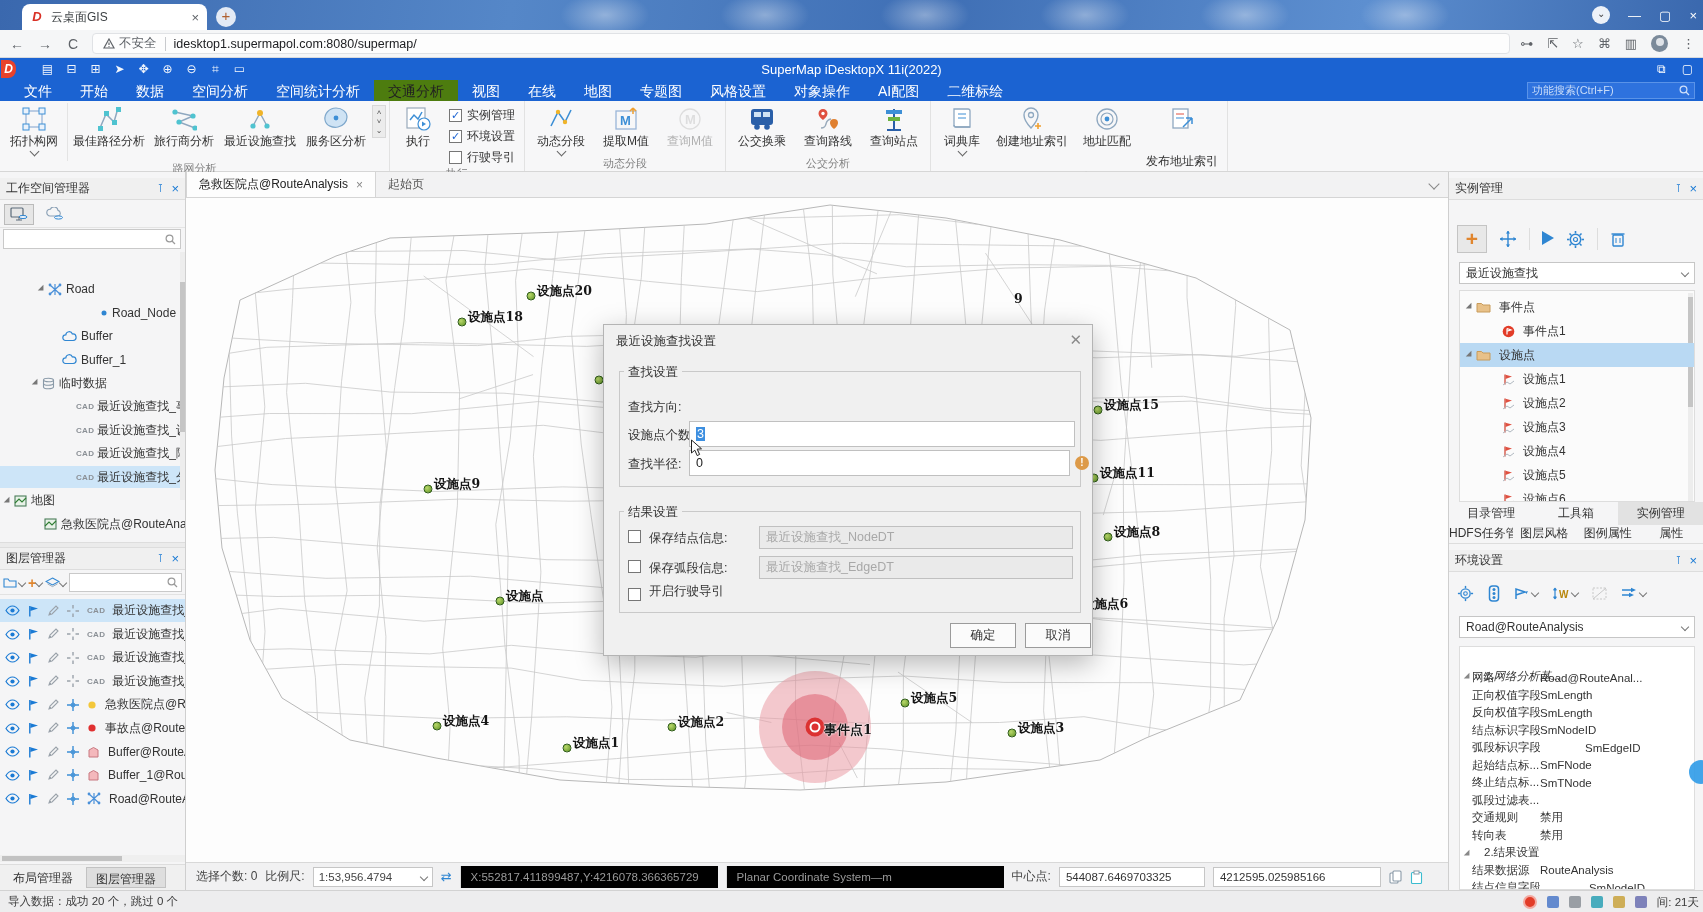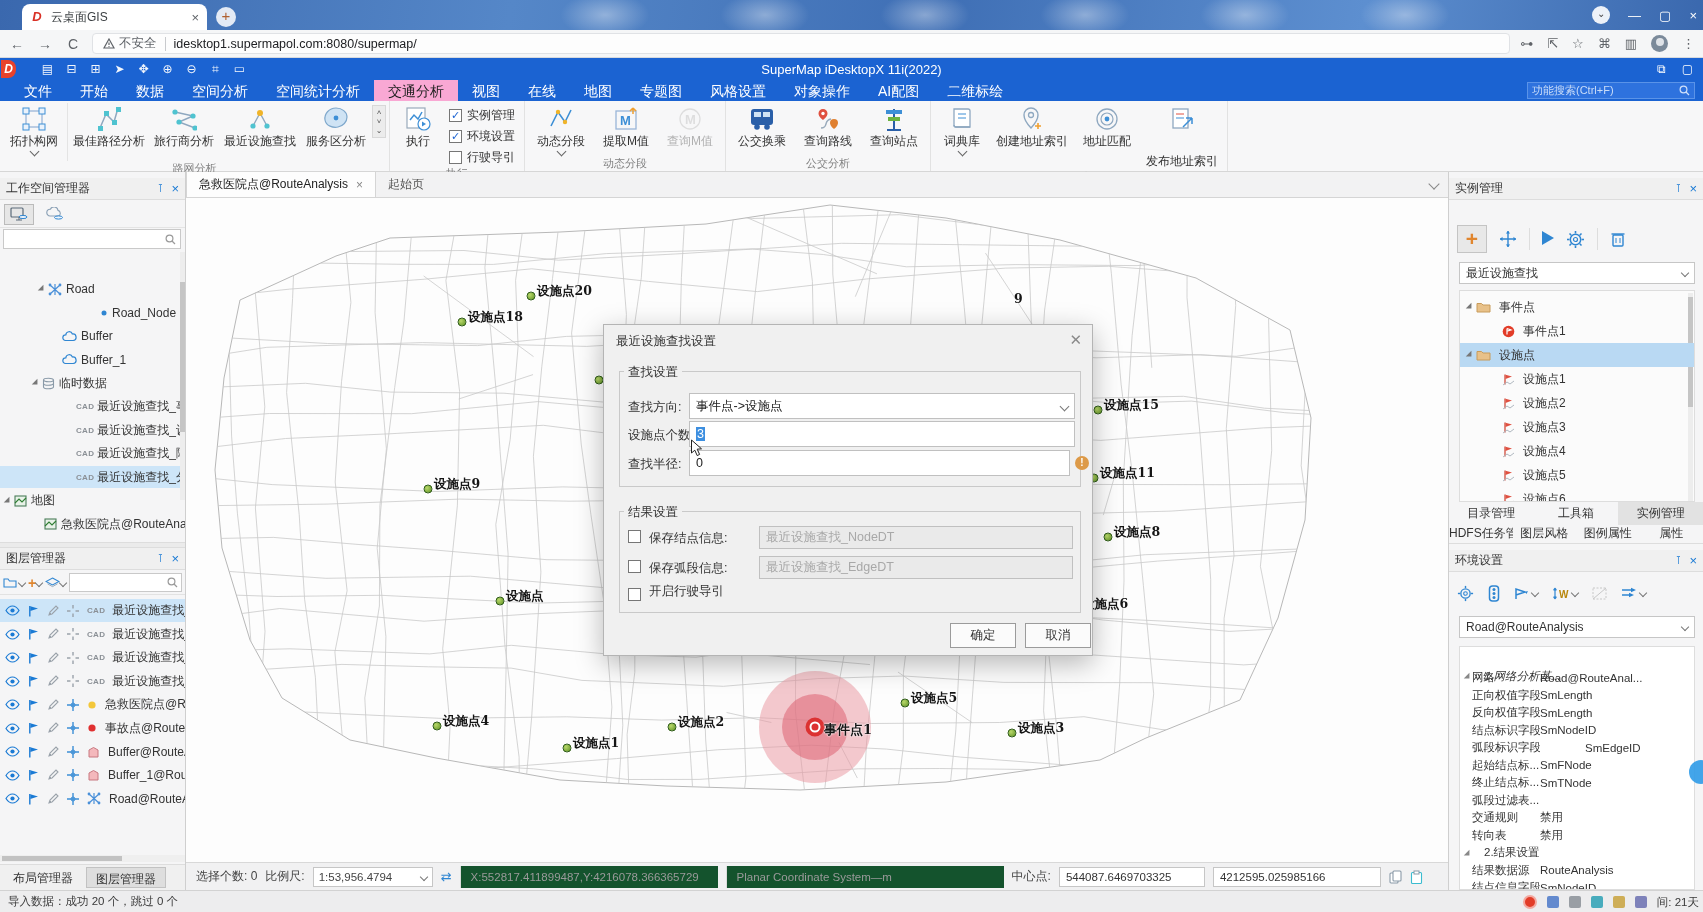--- a/index.html
+++ b/index.html
@@ -27,21 +27,21 @@
 
 .titlebar{position:absolute;left:0;top:58px;width:100%;height:22px;background:#1b63d2;display:flex;align-items:center;color:#fff}
 .applogo{width:15px;height:18px;margin-left:1px;background:#e8422c;border-radius:0 8px 8px 0;color:#fff;font-weight:bold;font-style:italic;text-align:center;line-height:18px;font-size:12px}
 .qa{display:flex;gap:9px;margin-left:24px;font-size:12px;opacity:.95}
 .qa span{width:15px;text-align:center}
 .apptitle{position:absolute;left:0;right:0;text-align:center;font-size:13px}
 .appwin{position:absolute;right:10px;display:flex;gap:16px;font-size:12px}
 
 .rtabrow{position:absolute;left:0;top:80px;width:100%;height:21px;background:#1b63d2;display:flex;align-items:stretch;padding-left:10px}
 .rtab{padding:3px 14px 2px;color:#fff;font-size:14px;white-space:nowrap}
-.rtab.active{background:#f9a8d4;color:#222}
+.rtab.active{background:#4d7c0f;color:#222}
 .fsearch{position:absolute;right:8px;top:2px;width:168px;height:17px;background:#2e72de;border:1px solid #5a93e8;color:#c9dcf8;font-size:11px;display:flex;align-items:center;padding:0 4px;justify-content:space-between}
 .rbody{position:absolute;left:0;top:101px;width:100%;height:71px;background:#f7f7f8;border-bottom:1px solid #d6d6d6;display:flex}
 .rgroup{position:relative;border-right:1px solid #e2e2e2;display:flex;flex-direction:column;flex:0 0 auto}
 .rbi{flex:1;display:flex;align-items:flex-start;padding:2px 3px 0}
 .rglabel{height:15px;text-align:center;font-size:11px;color:#808080;line-height:14px}
 .bigbtn{width:74px;display:flex;flex-direction:column;align-items:center;padding-top:2px;font-size:12px;color:#333;text-align:center}
 .bigbtn .bicon{height:28px;display:flex;align-items:center}
 .bigbtn.dis{color:#b0b0b0}
 .bigbtn.dis svg{opacity:.4}
 .chevd{width:7px;height:7px;border-right:1.5px solid #666;border-bottom:1.5px solid #666;transform:rotate(45deg);display:inline-block;margin-top:-2px}
@@ -93,21 +93,21 @@
 .fdot{position:absolute;width:9px;height:9px;border-radius:50%;background:radial-gradient(circle at 35% 35%,#b9d96a,#5d9023);border:1px solid #2f5d17;transform:translate(-50%,-50%)}
 .flab{position:absolute;font-family:"DejaVu Serif","Liberation Serif",serif;font-weight:700;font-size:12.5px;color:#151515;text-shadow:0 0 2px #fff,0 0 2px #fff;white-space:nowrap}
 .evc1{position:absolute;width:112px;height:112px;border-radius:50%;background:rgba(234,148,158,.50);transform:translate(-50%,-50%)}
 .evc2{position:absolute;width:66px;height:66px;border-radius:50%;background:rgba(221,99,114,.55);transform:translate(-50%,-50%)}
 .evm{position:absolute;width:19px;height:19px;border-radius:50%;background:#fff;border:4px solid #dc3232;transform:translate(-50%,-50%);display:flex;align-items:center;justify-content:center}
 .evm i{width:7px;height:7px;border-radius:50%;background:#dc3232}
 
 .statusbar{position:absolute;left:0;top:690px;width:1262px;height:28px;background:#f1f1f2;border-top:1px solid #d8d8d8;display:flex;align-items:center;gap:8px;padding:0 10px;font-size:12px;color:#444;white-space:nowrap}
 .sbdrop{width:120px;height:20px;background:#fff;border:1px solid #c6c6c6;display:flex;align-items:center;justify-content:space-between;padding:0 5px;font-size:11.5px}
 .sbswap{color:#2f86d2;font-size:13px}
-.sbgray{height:22px;background:#14532d;border-left:1px solid #dcdcdc;color:#9a9a9a;display:flex;align-items:center;padding:0 10px;font-size:11.5px}
+.sbgray{height:22px;background:#000000;border-left:1px solid #dcdcdc;color:#9a9a9a;display:flex;align-items:center;padding:0 10px;font-size:11.5px}
 .sbwhite{height:20px;background:#fff;border:1px solid #c6c6c6;display:flex;align-items:center;padding:0 6px;font-size:11.5px;color:#333}
 
 .itools{position:absolute;left:8px;top:50px;width:239px;height:34px;display:flex;align-items:center;gap:12px}
 .ibtn{width:30px;height:28px;display:flex;align-items:center;justify-content:center}
 .ibtn.on{background:#e8e8e8;border:1px solid #c4c4c4}
 .plus{color:#e0862f;font-size:21px;font-weight:bold;line-height:20px}
 .tsep{width:1px;height:22px;background:#ddd}
 .idrop{position:absolute;left:10px;width:236px;height:22px;background:#fff;border:1px solid #c6c6c6;display:flex;align-items:center;justify-content:space-between;padding:0 6px;font-size:12px}
 .itree{position:absolute;left:10px;top:118px;width:236px;height:212px;background:#fbfbfb;border:1px solid #ddd;overflow:hidden}
 .irow{position:absolute;left:0;width:100%;height:24px;display:flex;align-items:center;font-size:12px;color:#333}
@@ -1306,38 +1306,34 @@
           <span class="pval">禁用</span>
         </div>
         <div class="prow pgroup" style="top: 196.5px;">
           <span class="pexp" style="top: 6px;"></span>
           <span class="pname">2.结果设置</span>
         </div>
         <div class="prow" style="top: 214px;">
           <span class="pname">结果数据源</span>
           <span class="pval">RouteAnalysis</span>
         </div>
-        <div class="prow" style="top: 231.5px;">
+        <div class="prow" style="top: 231.5px; text-align: center;">
           <span class="pname">结点信息字段</span>
           <span class="pval">SmNodeID</span>
         </div>
       </div>
     <div class="bluedot"></div>
   </div>
 
   <div class="dialog">
     <div class="dtitle">最近设施查找设置</div>
     <div class="dclose">✕</div>
     <div class="gbox" style="left:15px;top:46px;width:462px;height:116px"></div>
     <div class="glegend" style="left:20px;top:39px">查找设置</div>
     <div class="dlabel" style="left:24px;top:74px">查找方向:</div>
-    <div class="dfield dcombo" style="left:85px;top:68px;width:386px;height:26px">
-      <span>事件点-&gt;设施点</span>
-        <span class="chev-s" style="width:7px;height:7px"></span>
-    </div>
     <div class="dlabel" style="left:24px;top:102px">设施点个数:</div>
     <div class="dfield" style="left:85px;top:96px;width:386px;height:26px">
       <span class="selhl">3</span>
     </div>
     <svg style="position:absolute;left:86px;top:114px;z-index:5" width="13" height="18" viewBox="0 0 13 18">
         <path d="M1.5 1 L1.5 14 L4.8 11.2 L7.2 16.6 L9.6 15.4 L7.2 10.2 L11.5 9.8 Z" fill="#fff" stroke="#222" stroke-width="1"></path>
       </svg>
     <div class="dlabel" style="left:24px;top:131px">查找半径:</div>
     <div class="dfield" style="left:85px;top:125px;width:381px;height:26px">
       <span>0</span>

